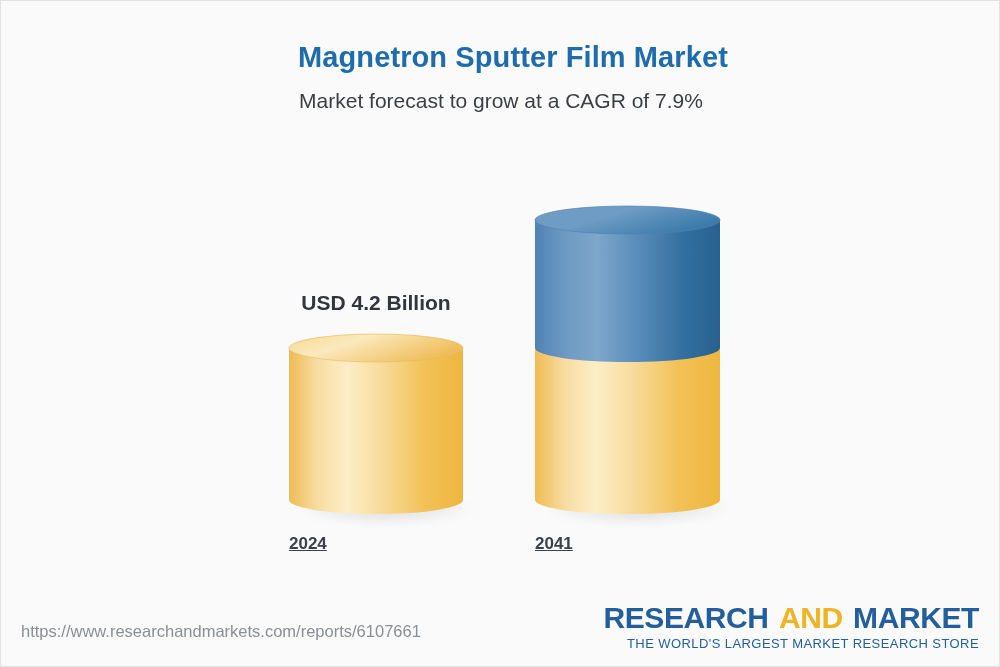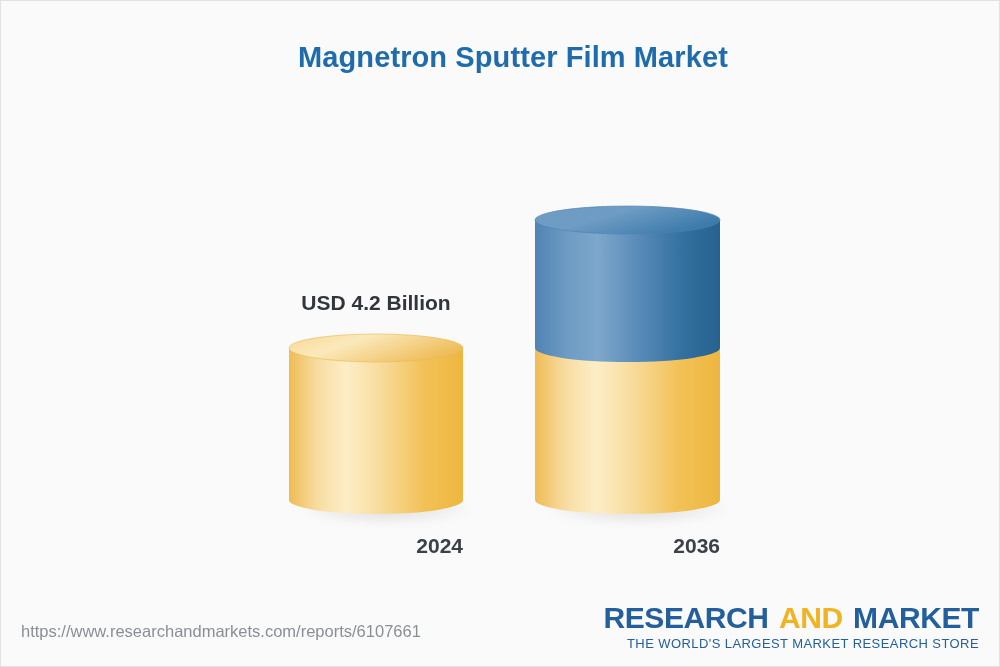--- a/index.html
+++ b/index.html
@@ -55,25 +55,26 @@
   .value-label {
     position: absolute;
     font-size: 21px;
     font-weight: bold;
     color: #31353c;
     text-align: center;
     white-space: nowrap;
   }
   .cat-label {
     position: absolute;
-    font-size: 21px;
+    font-size: 17px;
     font-weight: bold;
     color: #3b4049;
-    text-align: right;
-    white-space: nowrap;
+    text-align: left;
+    white-space: nowrap;
+    text-decoration: underline;
   }
 
   
   #bar-2024 {
     position: absolute;
     left: 288px;
     top: 333px;
     width: 174px;
     height: 180px;
   }
@@ -135,20 +136,21 @@
     margin-top: 2px;
     white-space: nowrap;
   }
 </style>
 </head>
 <body>
 
 <div class="canvas">
 
   <div class="title">Magnetron Sputter Film Market</div>
+  <div class="subtitle">Market forecast to grow at a CAGR of 7.9%</div>
 
   <div class="plot">
 
     <div class="value-label" style="left:288px; top:290px; width:174px;">USD 4.2 Billion</div>
 
     <div id="bar-2024">
       <div class="shadow"></div>
       <svg width="174" height="200" viewBox="0 0 174 200" style="position:absolute;left:0;top:0;overflow:visible;">
         <defs>
           <linearGradient id="yellowBody1" x1="0" y1="0" x2="1" y2="0">
@@ -203,21 +205,21 @@
         </defs>
 
         <path d="M0,14 L0,294 A92.5,14 0 0 0 185,294 L185,14 Z" fill="url(#yellowBody2)"></path>
 
         <path d="M0,14 L0,142 A92.5,14 0 0 0 185,142 L185,14 Z" fill="url(#blueBody2)"></path>
 
         <ellipse cx="92.5" cy="14" rx="92.5" ry="14" fill="url(#blueTop2)" stroke="#4e82b4" stroke-width="0.6"></ellipse>
       </svg>
     </div>
 
-    <div class="cat-label" style="left:534px; top:533px; width:185px;">2036</div>
+    <div class="cat-label" style="left:534px; top:533px; width:185px;">2041</div>
 
   </div>
 
   <div class="footer-url">https://www.researchandmarkets.com/reports/6107661</div>
 
   <div class="logo">
     <div class="logo-main"><span>RESEARCH</span><span class="sp"> </span><span class="and">AND</span><span class="sp"> </span><span>MARKET</span></div>
     <div class="logo-tag">THE WORLD'S LARGEST MARKET RESEARCH STORE</div>
   </div>
 

